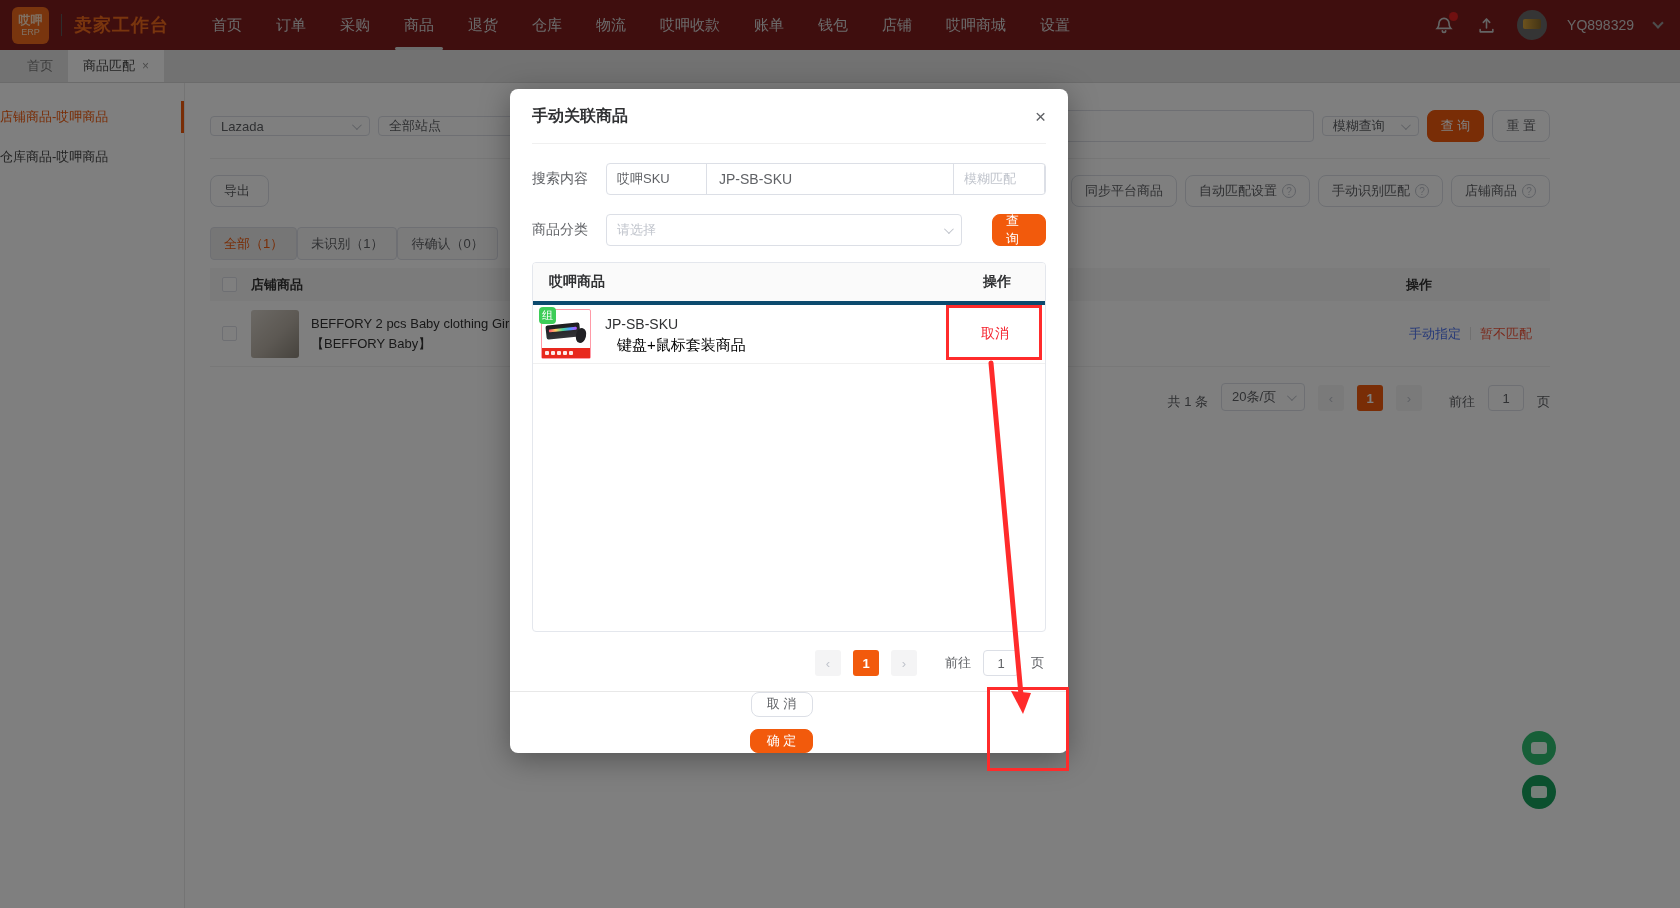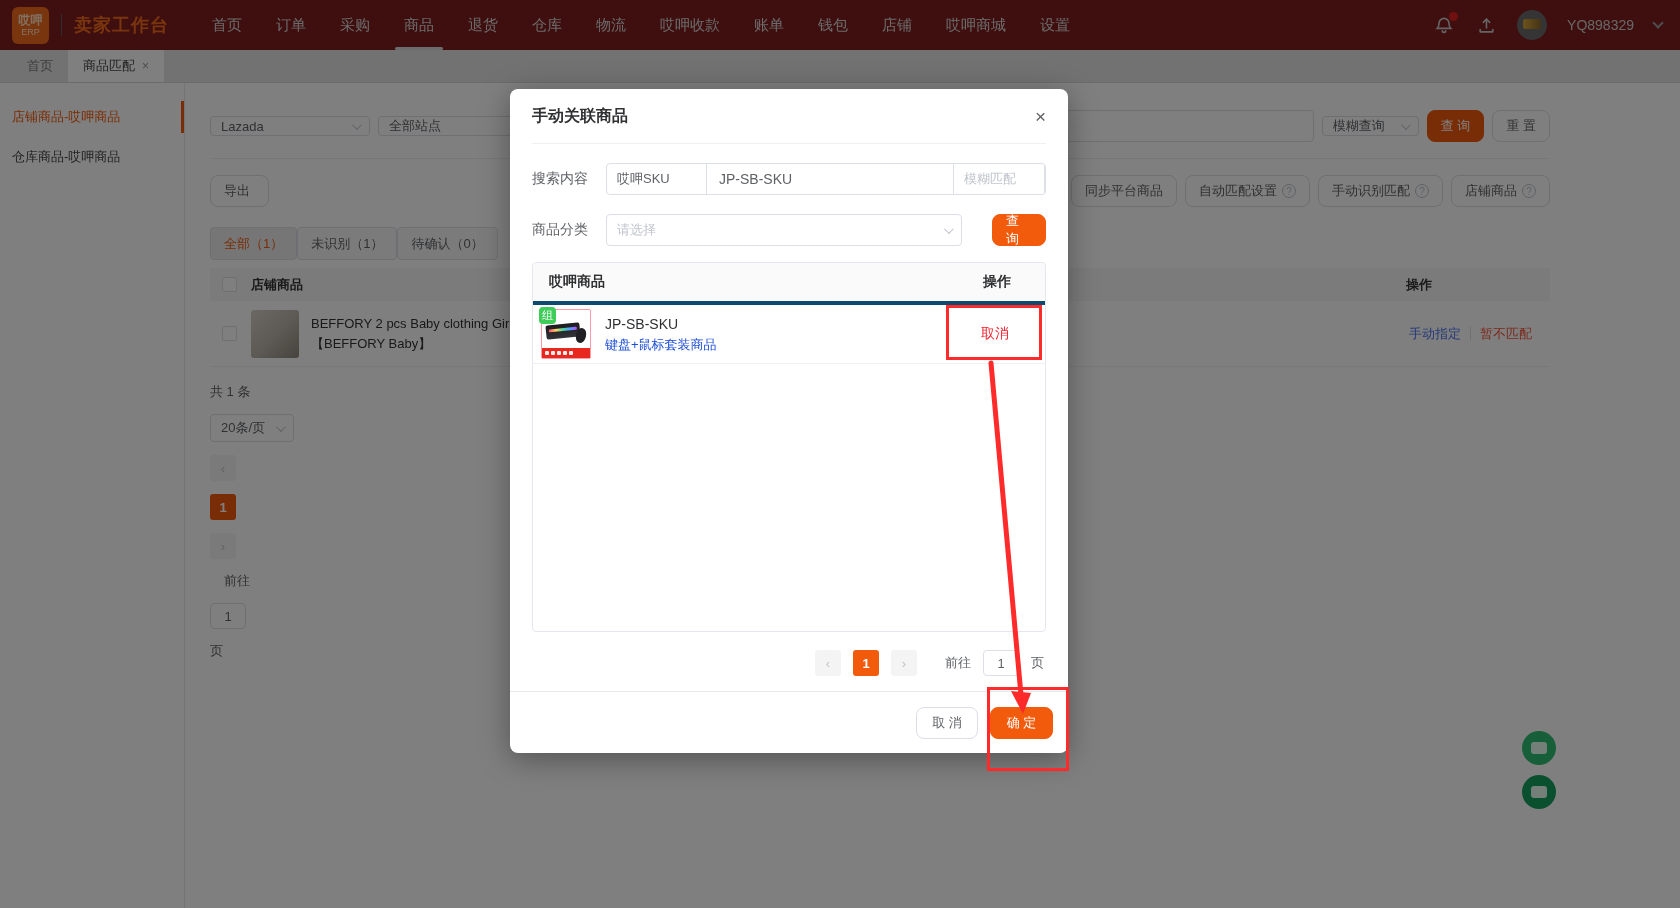--- a/index.html
+++ b/index.html
@@ -26,21 +26,21 @@
 
   
   .tabbar { height:33px; background:#e4e4e4; display:flex; align-items:stretch; padding-left:12px; border-bottom:1px solid #d6d6d6; }
   .crumb-tab { display:flex; align-items:center; padding:0 15px; font-size:13px; color:#7a7a7a; cursor:pointer; }
   .crumb-tab.active { background:#fff; color:#444; gap:7px; }
   .crumb-close { color:#999; font-size:12px; }
 
   
   .layout { display:flex; height:825px; }
   .sidebar { width:185px; background:#fff; border-right:1px solid #e8e8e8; padding-top:14px; }
-  .side-item { height:40px; display:flex; align-items:center; padding-left:12px; font-size:13px; color:#444; cursor:pointer; position:relative; }
+  .side-item { height:40px; display:flex; align-items:center; font-size:13px; color:#444; cursor:pointer; position:relative; }
   .side-item.active { color:#f25a0c; }
   .side-item.active::after { content:""; position:absolute; right:0; top:4px; bottom:4px; width:3px; background:#f25a0c; }
   .main { flex:1; background:#fff; padding:27px 130px 20px 25px; }
 
   .filter-row { display:flex; gap:8px; align-items:center; }
   .sel { height:20px; border:1px solid #dcdfe6; border-radius:4px; background:#fff; display:flex; align-items:center; padding:0 10px; font-size:13px; color:#606266; gap:8px; }
   .sel .sel-caret { margin-left:auto; width:7px; height:7px; border-right:1.5px solid #c0c4cc; border-bottom:1.5px solid #c0c4cc; transform:rotate(45deg) translateY(-2px); }
   .sel.w160 { width:160px; }
   .sel.w95 { width:97px; }
   .grow-input { flex:1; height:32px; border:1px solid #dcdfe6; border-radius:4px; background:#fff; }
@@ -61,21 +61,21 @@
   .th-op { position:absolute; right:118px; }
   .trow { height:66px; display:flex; align-items:center; border-bottom:1px solid #f0f0f0; position:relative; }
   .trow .cb { margin:0 14px 0 12px; }
   .pimg { width:48px; height:48px; border-radius:3px; background:linear-gradient(135deg,#d8d2ca 0%,#b9b1a6 55%,#8d867c 100%); margin-right:12px; flex:none; }
   .ptext { font-size:13px; color:#333; line-height:20px; white-space:nowrap; }
   .row-actions { position:absolute; right:18px; display:flex; align-items:center; gap:9px; font-size:13px; }
   .link-blue { color:#4f74f0; cursor:pointer; }
   .link-red { color:#f5573d; cursor:pointer; }
   .vsep { width:1px; height:13px; background:#e0e0e0; }
 
-  .pg-row { display:flex; align-items:flex-start; justify-content:flex-end; gap:13px; margin-top:16px; font-size:13px; color:#606266;flex-direction:column; }
+  .pg-row { display:flex; align-items:flex-end; justify-content:flex-end; gap:13px; margin-top:16px; font-size:13px; color:#606266; }
   .pg-size { width:84px; height:28px; }
   .pg-btn { width:26px; height:26px; border-radius:3px; background:#f4f4f5; color:#c0c4cc; display:flex; align-items:center; justify-content:center; font-size:13px; cursor:pointer; }
   .pg-cur { width:26px; height:26px; border-radius:3px; background:#f25a0c; color:#fff; font-weight:bold; display:flex; align-items:center; justify-content:center; font-size:13px; cursor:pointer; }
   .goto-input { width:36px; height:26px; border:1px solid #dcdfe6; border-radius:4px; text-align:center; font-size:13px; color:#606266; }
 
   
   .chat-fab { position:absolute; left:1522px; width:34px; height:34px; border-radius:50%; display:flex; align-items:center; justify-content:center; z-index:2; cursor:pointer; }
   .chat-fab.one { top:731px; background:#2fbf71; }
   .chat-fab.two { top:775px; background:#17a05d; }
   .bubble { width:16px; height:12px; background:#eafff2; border-radius:3px; position:relative; }
@@ -101,24 +101,24 @@
   .mlist-op { position:absolute; left:450px; }
   .mrow { height:59px; display:flex; align-items:center; padding-left:8px; border-bottom:1px solid #f0f0f0; position:relative; }
   .thumb { width:50px; height:50px; border:1px solid #ff9aa7; border-radius:2px; background:#fff; position:relative; flex:none; margin-right:14px; }
   .thumb .kb { position:absolute; left:4px; top:14px; width:34px; height:14px; background:linear-gradient(180deg,#1c1c1f,#343438); border-radius:2px; transform:rotate(-6deg); }
   .thumb .kb::after { content:""; position:absolute; left:3px; top:4px; right:3px; height:3px; background:linear-gradient(90deg,#ff4d6d,#ffd166,#4dd599,#4d9fff,#b84dff); border-radius:1px; }
   .thumb .mouse { position:absolute; right:4px; top:18px; width:10px; height:15px; background:#202024; border-radius:5px/7px; transform:rotate(14deg); }
   .thumb .strip { position:absolute; left:0; right:0; bottom:0; height:10px; background:#e8281e; display:flex; align-items:center; gap:2px; padding:0 3px; }
   .thumb .strip i { width:4px; height:4px; background:#fff; opacity:.9; border-radius:1px; }
   .badge { position:absolute; top:-3px; left:-3px; width:17px; height:17px; background:#3dcd58; color:#fff; font-size:11px; border-radius:4px; display:flex; align-items:center; justify-content:center; z-index:2; }
   .mrow-sku { font-size:14px; color:#303133; line-height:21px; }
-  .mrow-name { font-size:13px; color:#1d4ed8; line-height:20px; }
+  .mrow-name { font-size:15px; color:#000000; line-height:20px;margin-left:12px; }
   .mrow-cancel { position:absolute; left:448px; font-size:14px; color:#f5222d; cursor:pointer; }
   .m-pg { display:flex; align-items:center; justify-content:flex-end; gap:12px; margin-top:18px; font-size:13px; color:#606266; padding-right:2px; }
-  .m-foot { position:absolute; left:0; right:0; bottom:0; height:62px; border-top:1px solid #e8e8e8; display:flex; align-items:center; justify-content:flex-end; gap:12px; padding-right:15px; }
+  .m-foot { position:absolute; left:0; right:0; bottom:0; height:62px; border-top:1px solid #e8e8e8; display:flex; align-items:center; justify-content:flex-end; gap:12px; padding-right:15px;flex-direction:column; }
   .btn.w62 { width:62px; }
   .btn.conf { width:63px; background:#f25a0c; border-color:#f25a0c; color:#fff; }
 
   
   .anno-box { position:absolute; border:3px solid #ff2b2b; z-index:20; pointer-events:none; }
   .anno-box.b1 { left:946px; top:305px; width:96px; height:55px; }
   .anno-box.b2 { left:987px; top:687px; width:82px; height:84px; }
   .anno-svg { position:absolute; inset:0; z-index:21; pointer-events:none; }
 </style>
 </head>

